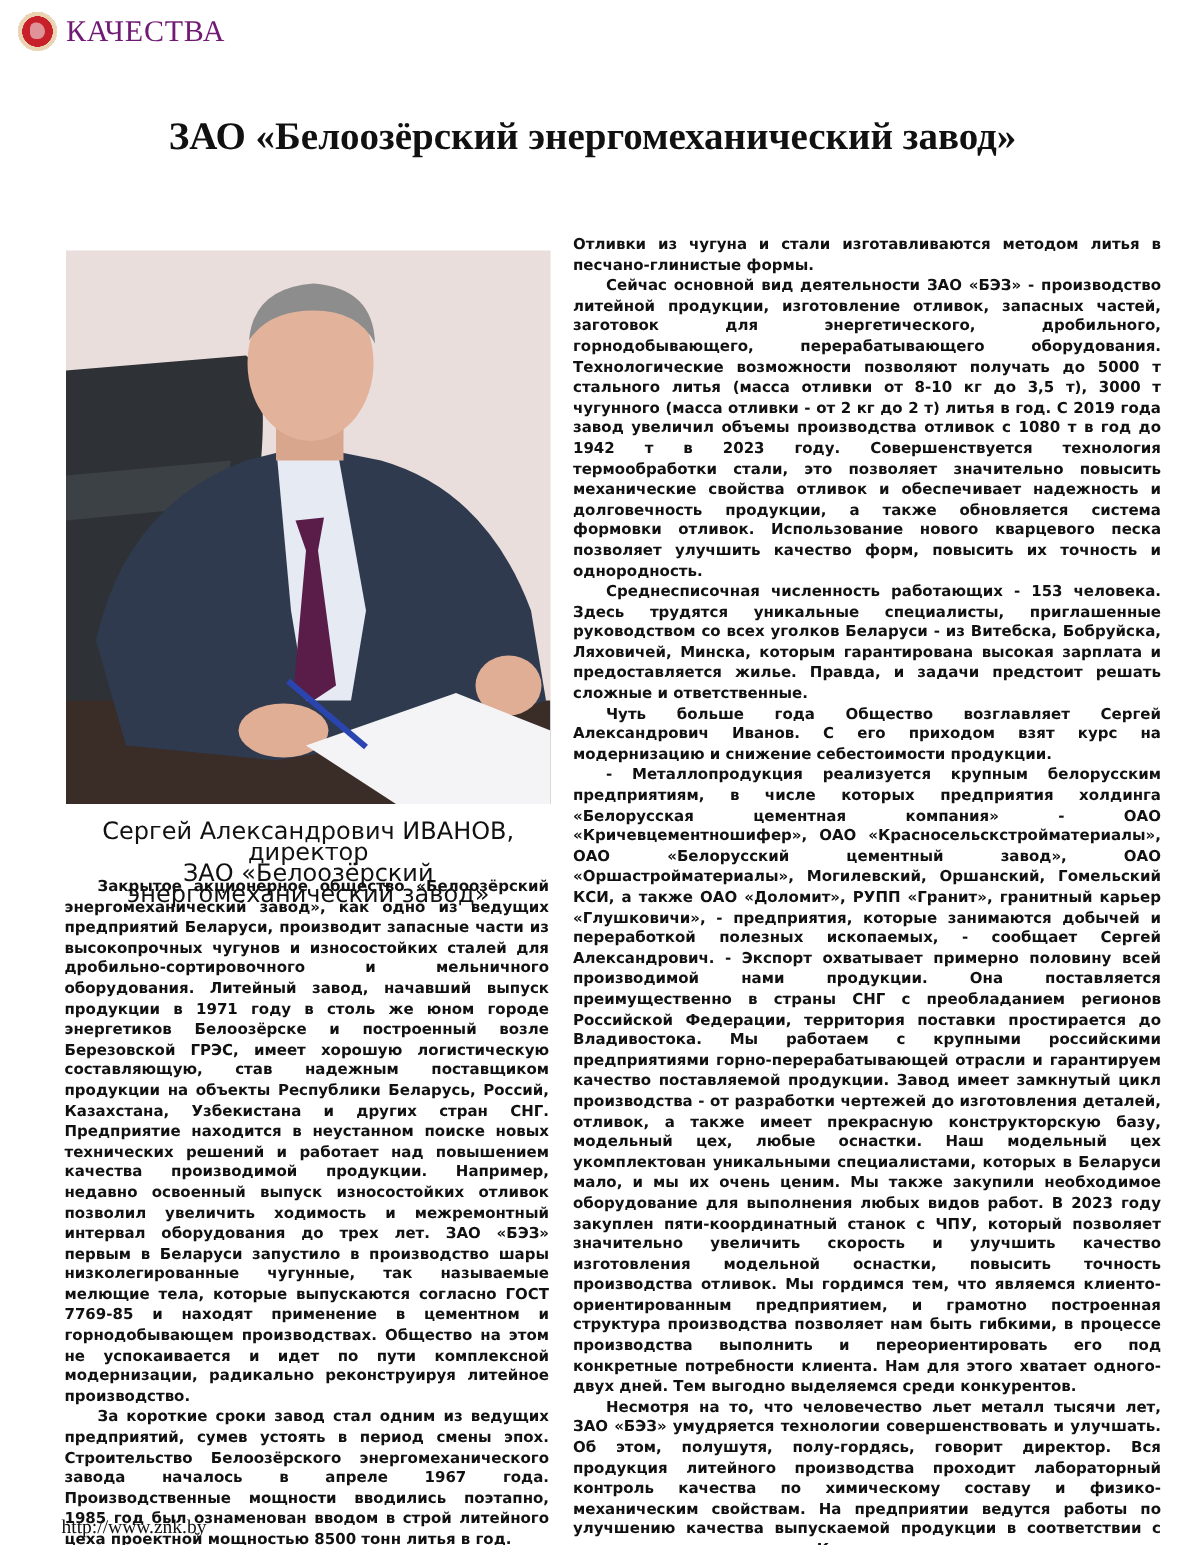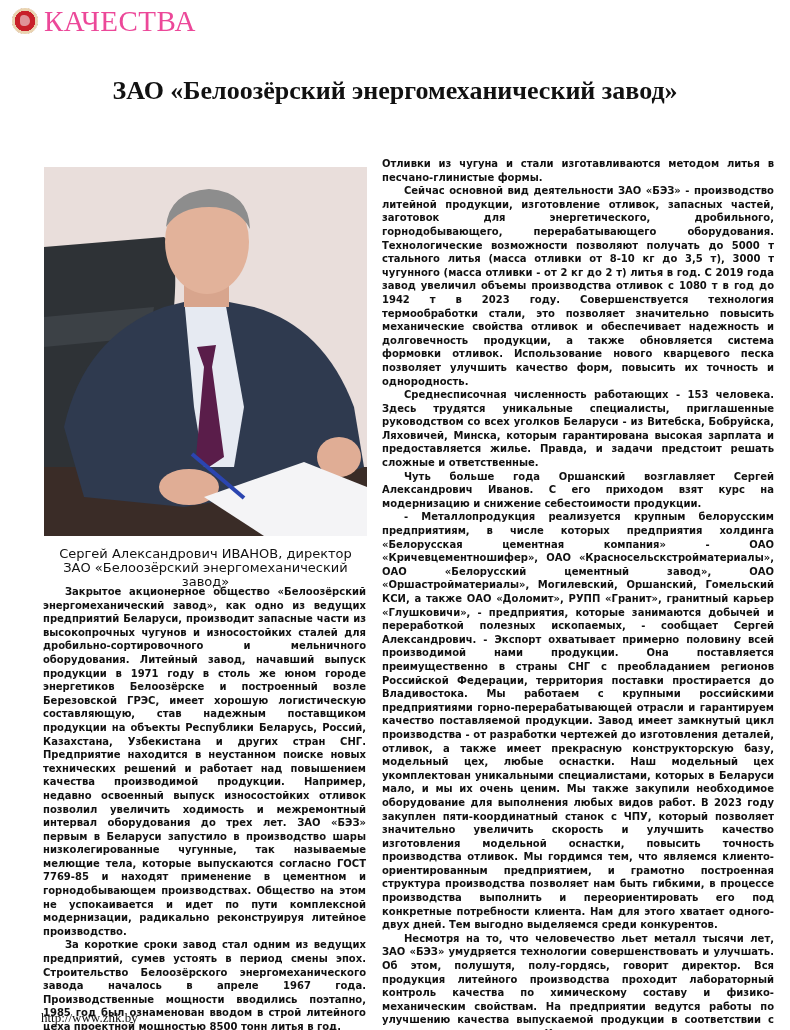--- a/index.html
+++ b/index.html
@@ -1,23 +1,23 @@
 <!DOCTYPE html>
 <html><head>
 <meta charset="utf-8">
 <style>
   html, body { margin: 0; padding: 0; background: #ffffff; }
   body { width: 790px; height: 1030px; position: relative; overflow: hidden; color: #111; }
   .header { position: absolute; left: 12px; top: 6px; height: 30px; display: flex; align-items: center; }
   .logo { width: 26px; height: 26px; border-radius: 50%; background: radial-gradient(circle, #c8202a 0 55%, #e9d3b0 56% 70%, #b07040 71% 74%, #f3e4c8 75%); margin-right: 6px; position: relative; }
   .logo::after { content: ""; position: absolute; left: 8px; top: 7px; width: 10px; height: 11px; background: #f2f2f2; opacity: .55; border-radius: 40% 60% 50% 40%; }
-  .brand { font-family: "Liberation Serif", serif; font-size: 29px; letter-spacing: 0.5px; color: #ec4899; }
+  .brand { font-family: "Liberation Serif", serif; font-size: 20px; letter-spacing: 0.5px; color: #701a75; }
   .title { position: absolute; left: 0; right: 0; top: 76px; text-align: center; font-family: "Liberation Serif", serif; font-weight: bold; font-size: 26px; line-height: 30px; color: #111; }
   .photo { position: absolute; left: 44px; top: 167px; width: 323px; height: 369px; overflow: hidden; background: #e8ddd9; }
-  .caption { position: absolute; left: 44px; width: 323px; top: 547px; text-align: center; font-family: "DejaVu Sans", sans-serif; font-size: 13px; line-height: 14px; }
+  .caption { position: absolute; left: 44px; width: 323px; top: 547px; text-align: center; font-family: "DejaVu Sans", sans-serif; font-size: 16px; line-height: 14px; }
   .col { position: absolute; font-family: "DejaVu Sans", sans-serif; font-size: 10px; line-height: 13.6px; text-align: justify; font-weight: bold; }
   .col p { margin: 0; text-indent: 0; }
   .col p.ind { text-indent: 22px; }
   .col-left { left: 43px; top: 585px; width: 323px; }
   .col-right { left: 382px; top: 157px; width: 392px; }
   .footer { position: absolute; left: 41px; top: 1010px; font-family: "Liberation Serif", serif; font-size: 13px; }
 </style>
 </head>
 <body>
 
@@ -65,18 +65,18 @@
 
 <div class="col col-left">
   <p class="ind">Закрытое акционерное общество «Белоозёрский энергомеханический завод», как одно из ведущих предприятий Беларуси, производит запасные части из высокопрочных чугунов и износостойких сталей для дробильно-сортировочного и мельничного оборудования. Литейный завод, начавший выпуск продукции в 1971 году в столь же юном городе энергетиков Белоозёрске и построенный возле Березовской ГРЭС, имеет хорошую логистическую составляющую, став надежным поставщиком продукции на объекты Республики Беларусь, Россий, Казахстана, Узбекистана и других стран СНГ. Предприятие находится в неустанном поиске новых технических решений и работает над повышением качества производимой продукции. Например, недавно освоенный выпуск износостойких отливок позволил увеличить ходимость и межремонтный интервал оборудования до трех лет. ЗАО «БЭЗ» первым в Беларуси запустило в производство шары низколегированные чугунные, так называемые мелющие тела, которые выпускаются согласно ГОСТ 7769-85 и находят применение в цементном и горнодобывающем производствах. Общество на этом не успокаивается и идет по пути комплексной модернизации, радикально реконструируя литейное производство.</p>
   <p class="ind">За короткие сроки завод стал одним из ведущих предприятий, сумев устоять в период смены эпох. Строительство Белоозёрского энергомеханического завода началось в апреле 1967 года. Производственные мощности вводились поэтапно, 1985 год был ознаменован вводом в строй литейного цеха проектной мощностью 8500 тонн литья в год.</p>
 </div>
 
 <div class="col col-right">
   <p>Отливки из чугуна и стали изготавливаются методом литья в песчано-глинистые формы.</p>
   <p class="ind">Сейчас основной вид деятельности ЗАО «БЭЗ» - производство литейной продукции, изготовление отливок, запасных частей, заготовок для энергетического, дробильного, горнодобывающего, перерабатывающего оборудования. Технологические возможности позволяют получать до 5000 т стального литья (масса отливки от 8-10 кг до 3,5 т), 3000 т чугунного (масса отливки - от 2 кг до 2 т) литья в год. С 2019 года завод увеличил объемы производства отливок с 1080 т в год до 1942 т в 2023 году. Совершенствуется технология термообработки стали, это позволяет значительно повысить механические свойства отливок и обеспечивает надежность и долговечность продукции, а также обновляется система формовки отливок. Использование нового кварцевого песка позволяет улучшить качество форм, повысить их точность и однородность.</p>
   <p class="ind">Среднесписочная численность работающих - 153 человека. Здесь трудятся уникальные специалисты, приглашенные руководством со всех уголков Беларуси - из Витебска, Бобруйска, Ляховичей, Минска, которым гарантирована высокая зарплата и предоставляется жилье. Правда, и задачи предстоит решать сложные и ответственные.</p>
-  <p class="ind">Чуть больше года Оршанский возглавляет Сергей Александрович Иванов. С его приходом взят курс на модернизацию и снижение себестоимости продукции.</p>
+  <p class="ind">Чуть больше года Общество возглавляет Сергей Александрович Иванов. С его приходом взят курс на модернизацию и снижение себестоимости продукции.</p>
   <p class="ind">- Металлопродукция реализуется крупным белорусским предприятиям, в числе которых предприятия холдинга «Белорусская цементная компания» - ОАО «Кричевцементношифер», ОАО «Красносельскстройматериалы», ОАО «Белорусский цементный завод», ОАО «Оршастройматериалы», Могилевский, Оршанский, Гомельский КСИ, а также ОАО «Доломит», РУПП «Гранит», гранитный карьер «Глушковичи», - предприятия, которые занимаются добычей и переработкой полезных ископаемых, - сообщает Сергей Александрович. - Экспорт охватывает примерно половину всей производимой нами продукции. Она поставляется преимущественно в страны СНГ с преобладанием регионов Российской Федерации, территория поставки простирается до Владивостока. Мы работаем с крупными российскими предприятиями горно-перерабатывающей отрасли и гарантируем качество поставляемой продукции. Завод имеет замкнутый цикл производства - от разработки чертежей до изготовления деталей, отливок, а также имеет прекрасную конструкторскую базу, модельный цех, любые оснастки. Наш модельный цех укомплектован уникальными специалистами, которых в Беларуси мало, и мы их очень ценим. Мы также закупили необходимое оборудование для выполнения любых видов работ. В 2023 году закуплен пяти-координатный станок с ЧПУ, который позволяет значительно увеличить скорость и улучшить качество изготовления модельной оснастки, повысить точность производства отливок. Мы гордимся тем, что являемся клиенто-ориентированным предприятием, и грамотно построенная структура производства позволяет нам быть гибкими, в процессе производства выполнить и переориентировать его под конкретные потребности клиента. Нам для этого хватает одного-двух дней. Тем выгодно выделяемся среди конкурентов.</p>
   <p class="ind">Несмотря на то, что человечество льет металл тысячи лет, ЗАО «БЭЗ» умудряется технологии совершенствовать и улучшать. Об этом, полушутя, полу-гордясь, говорит директор. Вся продукция литейного производства проходит лабораторный контроль качества по химическому составу и физико-механическим свойствам. На предприятии ведутся работы по улучшению качества выпускаемой продукции в соответствии с мировыми стандартами. Кроме модернизации производства, проведена полная замена отопительного оборудования и коммуникаций,</p>
 </div>
 
 <div class="footer">http://www.znk.by</div>
 
 </body></html>

